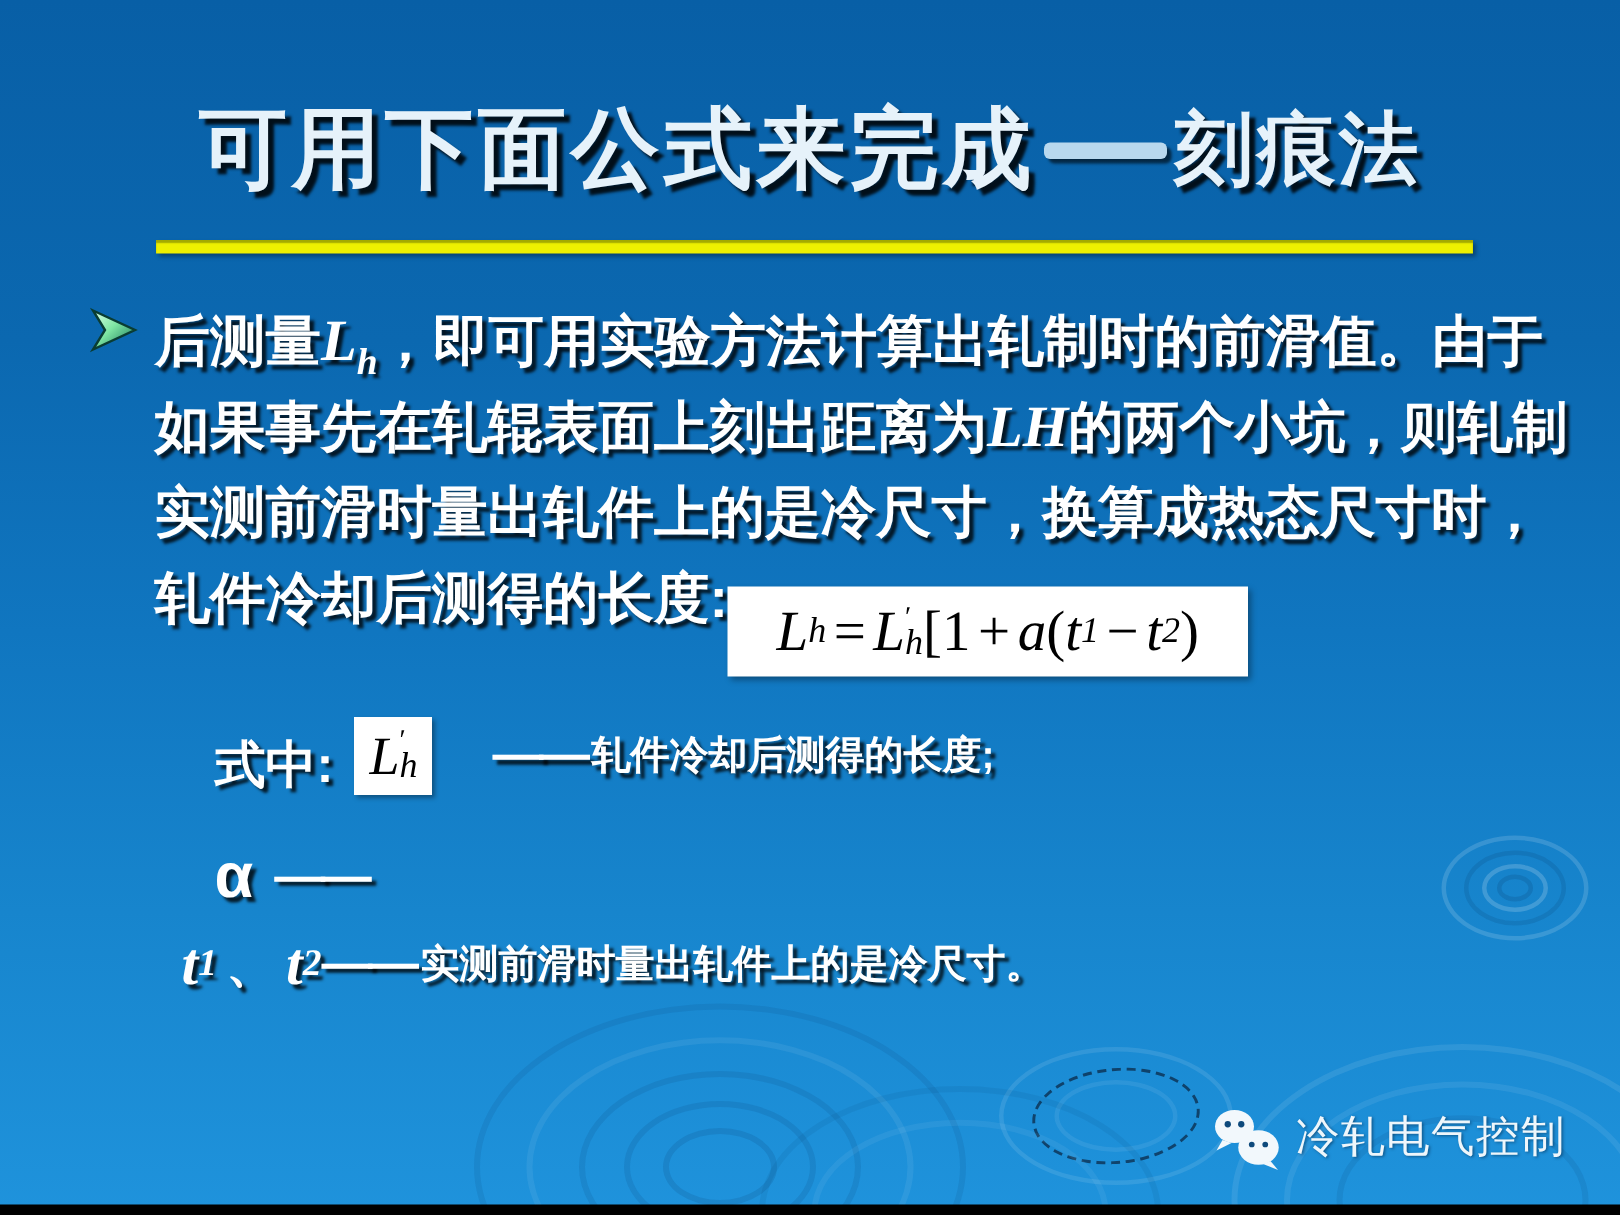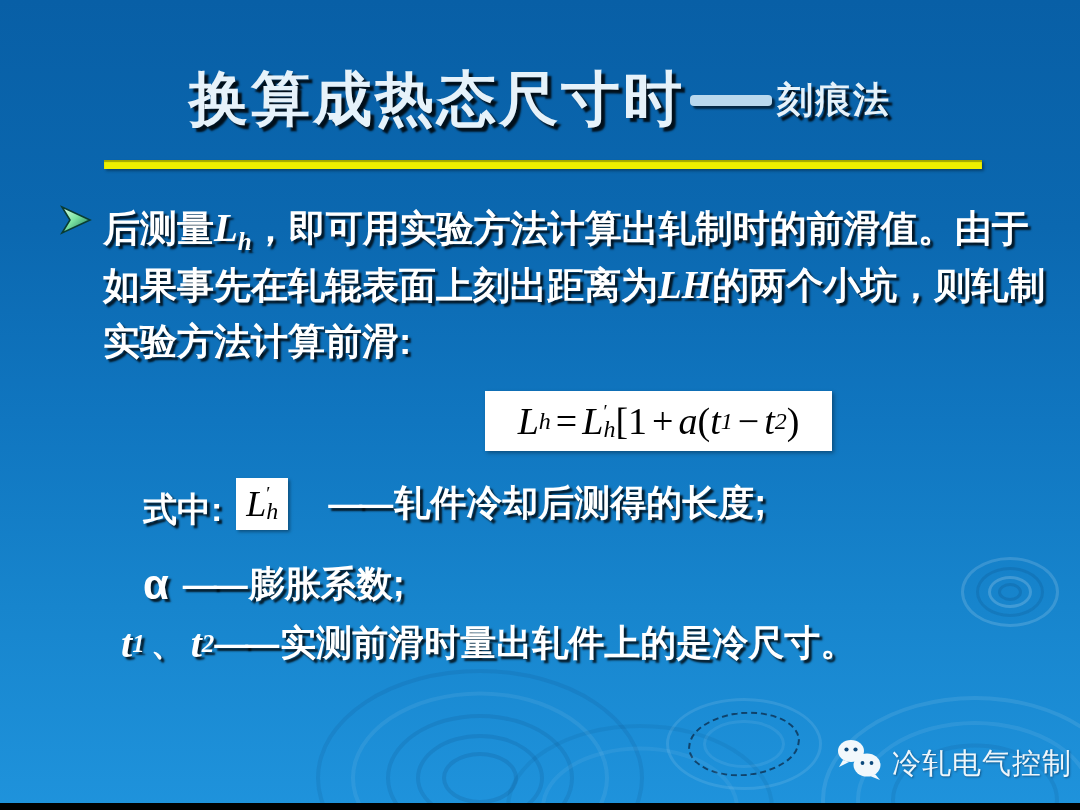--- a/index.html
+++ b/index.html
@@ -16,21 +16,21 @@
     position:absolute;top:60px;left:0;width:100%;
     display:flex;justify-content:center;align-items:center;
     white-space:nowrap;
   }
   .title-main{
     font-family:"Liberation Serif",serif;font-weight:bold;font-size:59px;
     color:#e6f2fa;letter-spacing:3px;
     text-shadow:4px 4px 2px rgba(0,0,0,0.85);
   }
   .title-sub{
-    font-family:"Liberation Serif",serif;font-weight:bold;font-size:36px;
+    font-family:"Liberation Serif",serif;font-weight:bold;font-size:53px;
     color:#e6f2fa;letter-spacing:2px;
     text-shadow:4px 4px 2px rgba(0,0,0,0.85);
   }
   .title-dash{
     display:inline-block;width:82px;height:11px;background:#b9d8ee;
     border-radius:4px;margin:0 5px;box-shadow:3px 3px 2px rgba(0,0,0,0.6);
   }
   .divider{
     position:absolute;left:104px;top:160px;width:878px;height:9px;
     background:#eef000;
@@ -67,27 +67,27 @@
   .row-alpha{left:143px;top:560px;}
   .row-t{left:121px;top:619px;}
   .where-label{font-size:34px;font-weight:bold;margin-right:14px;margin-top:13px;}
   .term-box{
     display:inline-flex;align-items:center;justify-content:center;
     background:#fff;color:#000;min-width:34px;height:52px;padding:0 9px;
     font-family:"Liberation Serif",serif;font-size:36px;text-shadow:none;
     box-shadow:2px 2px 3px rgba(0,0,0,0.35);margin-right:40px;
   }
   .ldash{font-weight:bold;letter-spacing:-3px;margin-right:4px;font-size:34px;color:#fff;}
-  .def-desc{font-size:36px;font-weight:bold;}
+  .def-desc{font-size:26px;font-weight:bold;}
   .alpha-sym{font-size:42px;font-weight:bold;color:#fff;margin-right:14px;}
   .tvar{font-family:"Liberation Serif",serif;font-style:italic;font-weight:bold;font-size:40px;color:#fff;}
   .tsub{font-family:"Liberation Serif",serif;font-style:italic;font-weight:bold;font-size:25px;color:#fff;vertical-align:-10px;}
   .tsep{font-size:34px;font-weight:bold;color:#fff;margin:0 6px;}
   
-  .footer{position:absolute;left:836px;top:738px;display:flex;align-items:flex-end;}
+  .footer{position:absolute;left:808px;top:738px;display:flex;align-items:flex-start;}
   .footer-name{
     margin-left:10px;font-size:29px;color:#eef6fb;letter-spacing:1px;
     text-shadow:1px 1px 2px rgba(0,30,60,0.5);
   }
   .bottom-bar{position:absolute;left:0;bottom:0;width:100%;height:7px;background:#000;}
 </style>
 </head>
 <body>
 
 <div class="slide">
@@ -114,21 +114,21 @@
     <div class="ring" style="width:300px;height:200px;border:4px solid rgba(255,255,255,0.09);"></div>
     <div class="ring" style="width:230px;height:150px;border:4px solid rgba(255,255,255,0.08);"></div>
     <div class="ring" style="width:160px;height:105px;border:4px solid rgba(6,50,95,0.10);"></div>
   </div>
   <div class="ripple" style="left:640px;top:808px;">
     <div class="ring" style="width:260px;height:160px;border:4px solid rgba(6,50,95,0.08);"></div>
     <div class="ring" style="width:190px;height:115px;border:4px solid rgba(255,255,255,0.06);"></div>
   </div>
 
   <div class="title">
-    <span class="title-main">换算成热态尺寸时</span>
+    <span class="title-main">可用下面公式来完成</span>
     <span class="title-dash"></span>
     <span class="title-sub">刻痕法</span>
   </div>
 
   <div class="divider"></div>
 
   <div class="bullet-wrap">
     <svg width="38" height="32" viewBox="0 0 38 32">
       <defs>
         <linearGradient id="grnArrow" x1="0" y1="0" x2="1" y2="1">
@@ -137,21 +137,22 @@
           <stop offset="1" stop-color="#0d6b52"></stop>
         </linearGradient>
       </defs>
       <path d="M5 3 L33 16 L5 29 L13 16 Z" fill="url(#grnArrow)" stroke="#0a3d33" stroke-width="1.6"></path>
     </svg>
   </div>
 
   <div class="paragraph">
     <div class="bline"><span>后测量</span><span class="mvar">L</span><span class="msub">h</span><span>，即可用实验方法计算出轧制时的前滑值。由于</span></div>
     <div class="bline"><span>如果事先在轧辊表面上刻出距离为</span><span class="mvar">LH</span><span>的两个小坑，则轧制</span></div>
-    <div class="bline"><span>实验方法计算前滑:</span></div>
+    <div class="bline"><span>实测前滑时量出轧件上的是冷尺寸，换算成热态尺寸时，</span></div>
+    <div class="bline"><span>轧件冷却后测得的长度:</span></div>
   </div>
 
   <div class="formula-box">
     <span class="fit">L</span>
       <span class="fsub">h</span>
     <span class="fop">=</span>
     <span class="fit">L</span>
       <span class="fstack">
         <span class="fprime">′</span>
         <span class="fstacksub">h</span>
@@ -177,21 +178,20 @@
           <span class="fstacksub">h</span>
         </span>
     </span>
     <span class="ldash">——</span>
     <span class="def-desc">轧件冷却后测得的长度;</span>
   </div>
 
   <div class="def-row row-alpha">
     <span class="alpha-sym">α</span>
     <span class="ldash">——</span>
-    <span class="def-desc">膨胀系数;</span>
   </div>
 
   <div class="def-row row-t">
     <span class="tvar">t</span>
       <span class="tsub">1</span>
     <span class="tsep">、</span>
     <span class="tvar">t</span>
       <span class="tsub">2</span>
     <span class="ldash">——</span>
     <span class="def-desc">实测前滑时量出轧件上的是冷尺寸。</span>

